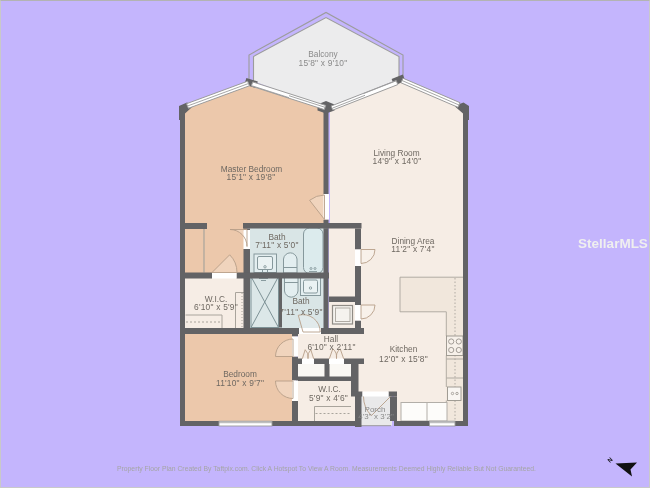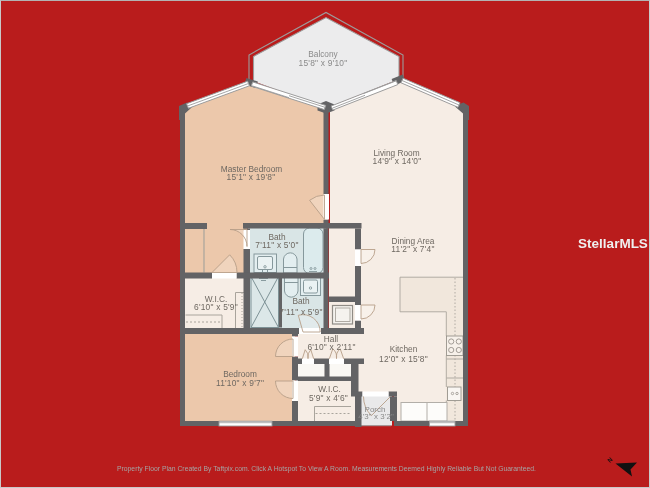--- a/index.html
+++ b/index.html
@@ -1,16 +1,16 @@
 <!DOCTYPE html>
 <html><head>
 <meta charset="utf-8">
 <style>
 html,body{margin:0;padding:0;background:#fff;}
-#page{position:relative;width:650px;height:488px;background:#b91c1c;box-sizing:border-box;border:1px solid #c9c9c9;border-top:1px solid #b3b3b3;font-family:"Liberation Sans",sans-serif;}
+#page{position:relative;width:650px;height:488px;background:#c4b5fd;box-sizing:border-box;border:1px solid #c9c9c9;border-top:1px solid #b3b3b3;font-family:"Liberation Sans",sans-serif;}
 svg{position:absolute;left:-1px;top:-1px;}
 text{font-family:"Liberation Sans",sans-serif;}
 .rm{fill:#6e6861;font-size:8.3px;}
 .dim{fill:#6e6861;font-size:8.4px;letter-spacing:0.22px;}
 .gn{fill:#8a8a8a;font-size:8.3px;}
 .gd{fill:#8a8a8a;font-size:8.4px;letter-spacing:0.22px;}
 .pn{fill:#8a8a8a;font-size:8px;}
 .pd{fill:#8a8a8a;font-size:7.9px;letter-spacing:0.1px;}
 </style>
 </head>

